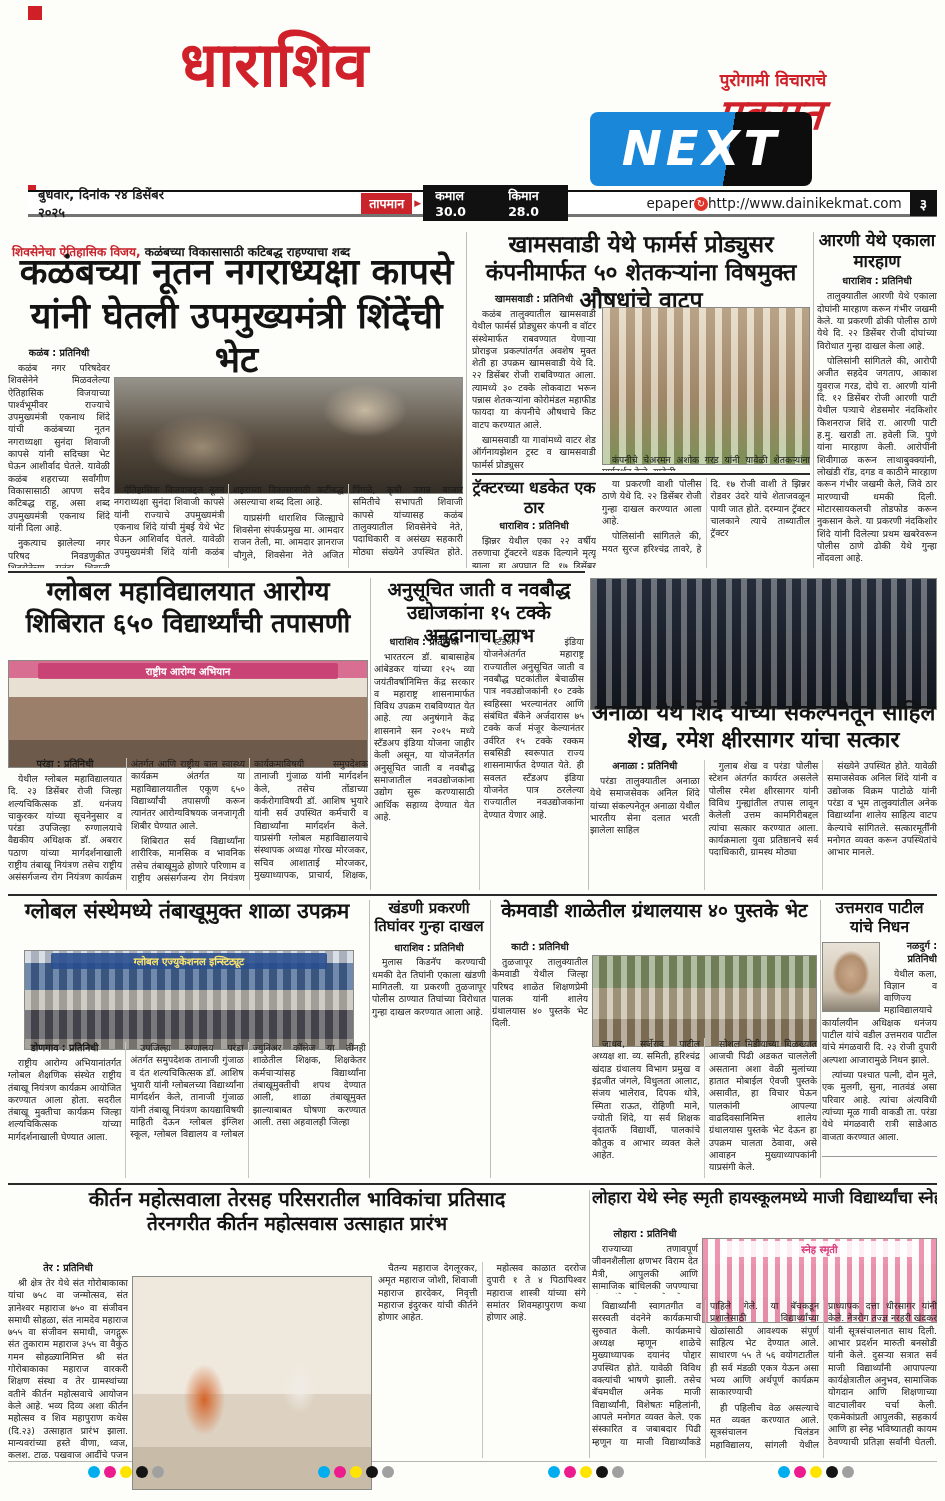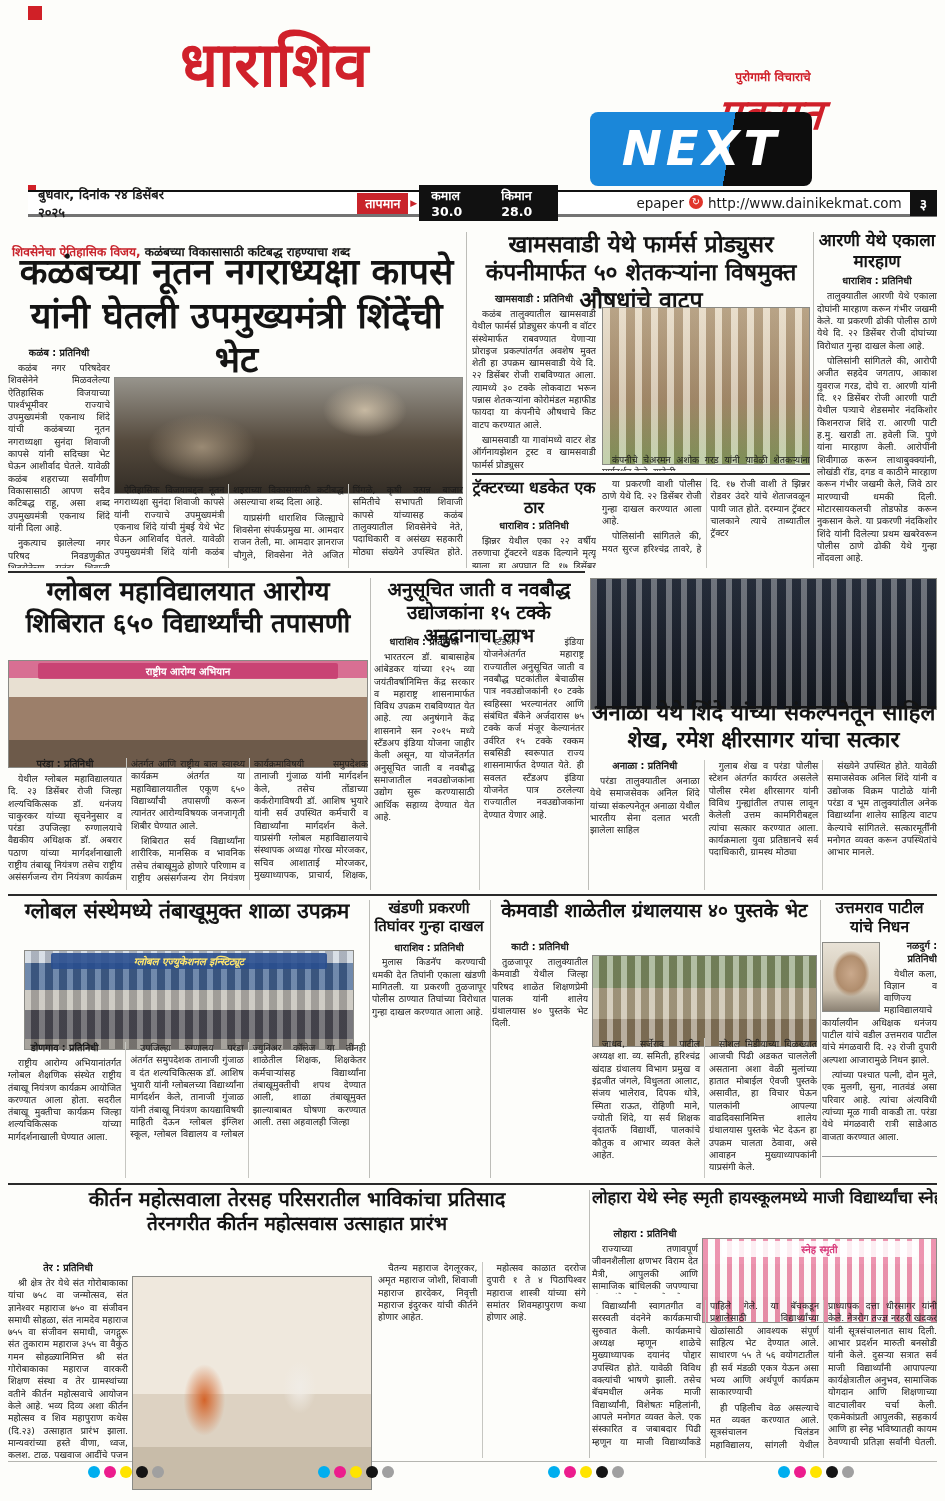--- a/index.html
+++ b/index.html
@@ -4,38 +4,38 @@
 <style>
   * { margin:0; padding:0; box-sizing:border-box; }
   html,body { background:#e9e9e5; }
   body { font-family:"DejaVu Sans","Liberation Sans",sans-serif; }
   .page { position:relative; width:945px; height:1501px; margin:0 auto; background:#fdfdfa; color:#1a1a1a; overflow:hidden; }
   .abs { position:absolute; }
 
   
   .corner-sq { left:28px; top:6px; width:14px; height:14px; background:#d02027; }
   #m-title { left:180px; top:22px; width:400px; font-size:62px; font-weight:700; color:#d0202a; line-height:1.4; white-space:nowrap; }
-  #m-tagline { left:698px; top:68px; width:150px; font-size:12px; font-weight:700; color:#d0202a; text-align:center; }
+  #m-tagline { left:698px; top:68px; width:150px; font-size:17px; font-weight:700; color:#d0202a; text-align:center; }
   #m-brand { left:690px; top:84px; width:160px; font-size:42px; font-weight:800; font-style:italic; color:#d0202a; text-align:center; transform:skewX(-4deg); }
   #m-next { left:590px; top:112px; width:222px; height:74px; border-radius:8px;
             background:linear-gradient(100deg,#1b87d9 0 62%,#0d0d0d 62% 100%);
             color:#fff; font-weight:800; font-style:italic; font-size:48px; letter-spacing:4px;
             text-align:center; line-height:72px; }
 
   
   #datebar { left:28px; top:190px; width:909px; height:27px; border-top:2px solid #111; border-bottom:3px solid #737373;
              display:flex; align-items:center; padding:0 0 0 10px; gap:8px; background:#fff; }
   .db-sq1 { left:28px; top:185px; width:8px; height:8px; background:#d02027; }
   .db-sq2 { left:28px; top:207px; width:8px; height:8px; background:#d02027; }
   #db-date { font-size:13px; font-weight:700; }
   #db-weather { display:flex; align-items:center; margin-left:180px; }
   #db-temp-label { background:#c9242b; color:#fff; font-weight:700; font-size:12.5px; padding:2px 8px; }
   #db-arrow { color:#c9242b; font-size:9px; margin:0 2px; }
   #db-black { background:#111; color:#fff; font-weight:700; font-size:12.5px; padding:2px 12px; display:flex; gap:26px;justify-content:space-between; }
-  #db-epaper { display:flex; align-items:flex-start; gap:5px; margin-left:70px; font-size:13.5px; }
+  #db-epaper { display:flex; align-items:flex-end; margin-left:70px; font-size:13.5px; }
   #db-ep-icon { width:14px; height:14px; border-radius:50%; background:#e0352b; color:#fff; font-size:10px; line-height:14px; text-align:center; display:inline-block; }
   #db-page { margin-left:auto; background:#111; color:#fff; font-weight:700; font-size:14px; padding:3px 10px; }
 
   
   .vrule { position:absolute; width:1px; background:#bdbdb8; }
   .hrule { position:absolute; background:#2a2a2a; }
   .vr1 { left:466px; top:232px; height:336px; } .vr2 { left:813px; top:232px; height:336px; }
   .vr3 { left:370px; top:578px; height:312px; } .vr4 { left:588px; top:700px; height:190px; }
   .vr5 { left:369px; top:900px; height:278px; } .vr6 { left:490px; top:900px; height:278px; }
   .vr7 { left:820px; top:900px; height:278px; } .vr8 { left:589px; top:1190px; height:268px; }
@@ -250,21 +250,21 @@
   <h2 class="abs hl" id="f-headline">अनाळा येथे शिंदे यांच्या संकल्पनेतून साहिल शेख, रमेश क्षीरसागर यांचा सत्कार</h2>
   <div class="abs body-txt cols3" id="f-body">
     <p class="byline">अनाळा : प्रतिनिधी</p>
     <p>परंडा तालुक्यातील अनाळा येथे समाजसेवक अनिल शिंदे यांच्या संकल्पनेतून अनाळा येथील भारतीय सेना दलात भरती झालेला साहिल</p>
     <p>गुलाब शेख व परंडा पोलीस स्टेशन अंतर्गत कार्यरत असलेले पोलीस रमेश क्षीरसागर यांनी विविध गुन्ह्यांतील तपास लावून केलेली उत्तम कामगिरीबद्दल त्यांचा सत्कार करण्यात आला. कार्यक्रमाला युवा प्रतिष्ठानचे सर्व पदाधिकारी, ग्रामस्थ मोठ्या</p>
     <p>संख्येने उपस्थित होते. यावेळी समाजसेवक अनिल शिंदे यांनी व उद्योजक विक्रम पाटोळे यांनी परंडा व भूम तालुक्यांतील अनेक विद्यार्थ्यांना शालेय साहित्य वाटप केल्याचे सांगितले. सत्कारमूर्तींनी मनोगत व्यक्त करून उपस्थितांचे आभार मानले.</p>
   </div>
 
   <h3 class="abs hl" id="g-headline">ग्लोबल संस्थेमध्ये तंबाखूमुक्त शाळा उपक्रम</h3>
   <div class="photo ph-g" id="g-photo">
-    <span class="ph-banner" style="background:rgba(42,79,143,.9); color:#ffe66e;font-style:italic;">ग्लोबल एज्युकेशनल इन्स्टिट्यूट</span>
+    <span class="ph-banner" style="background:rgba(42,79,143,.9); color:#ffe66e;">ग्लोबल एज्युकेशनल इन्स्टिट्यूट</span>
   </div>
   <div class="abs body-txt cols3" id="g-body">
     <p class="byline">डोणगाव : प्रतिनिधी</p>
     <p>राष्ट्रीय आरोग्य अभियानांतर्गत ग्लोबल शैक्षणिक संस्थेत राष्ट्रीय तंबाखू नियंत्रण कार्यक्रम आयोजित करण्यात आला होता. सदरील तंबाखू मुक्तीचा कार्यक्रम जिल्हा शल्यचिकित्सक यांच्या मार्गदर्शनाखाली घेण्यात आला.</p>
     <p>उपजिल्हा रुग्णालय परंडा अंतर्गत समुपदेशक तानाजी गुंजाळ व दंत शल्यचिकित्सक डॉ. आशिष भुयारी यांनी ग्लोबलच्या विद्यार्थ्यांना मार्गदर्शन केले, तानाजी गुंजाळ यांनी तंबाखू नियंत्रण कायद्याविषयी माहिती देऊन ग्लोबल इंग्लिश स्कूल, ग्लोबल विद्यालय व ग्लोबल ज्युनिअर कॉलेज या तीनही शाळेतील शिक्षक, शिक्षकेतर कर्मचाऱ्यांसह विद्यार्थ्यांना तंबाखूमुक्तीची शपथ देण्यात आली, शाळा तंबाखूमुक्त झाल्याबाबत घोषणा करण्यात आली. तसा अहवालही जिल्हा</p>
   </div>
 
   <div class="abs body-txt" id="h-block">
     <h3 class="hl" id="h-headline">खंडणी प्रकरणी तिघांवर गुन्हा दाखल</h3>
     <p class="byline">धाराशिव : प्रतिनिधी</p>

